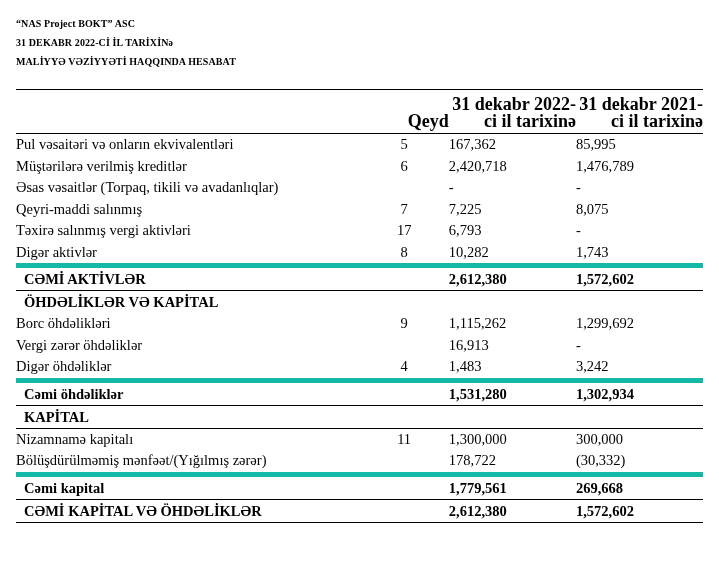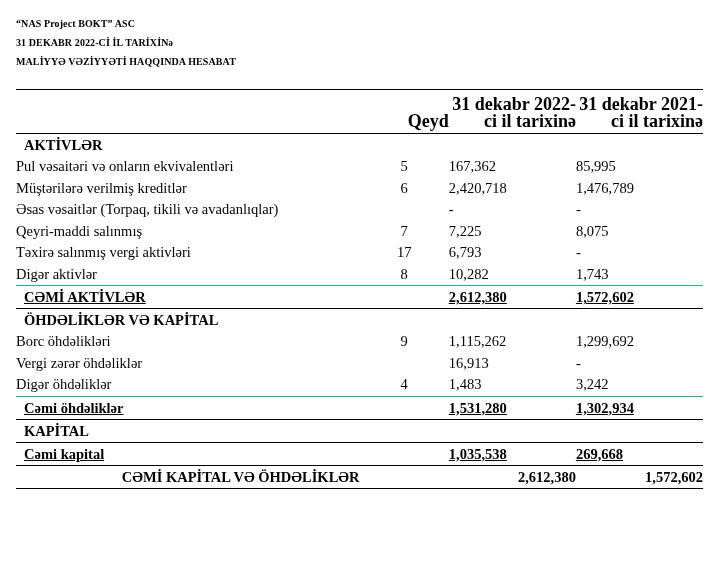--- a/index.html
+++ b/index.html
@@ -78,23 +78,23 @@
     height: 22px;
     padding-left: 8px;
   }
   tr.total td {
     font-weight: bold;
     line-height: 22px;
     height: 22px;
   }
   tr.total td.lbl { padding-left: 8px; }
 
-  .line-above td { border-top: 1px solid #14b8a6; text-decoration: underline; }
+  .line-above td { border-top: 5px solid #14b8a6; }
   .line-below td { border-bottom: 1px solid #000; }
-  .line-thick-below td { border-bottom: 1.4px solid #000; text-align: right; }
+  .line-thick-below td { border-bottom: 1.4px solid #000; }
 </style>
 </head>
 <body>
 
 <div class="page">
 
   <div class="doc-title">
     <div class="title-line-1">“NAS Project BOKT” ASC</div>
     <div class="title-line-2">31 DEKABR 2022-Cİ İL TARİXİNə</div>
     <div class="title-line-3">MALİYYƏ VƏZİYYƏTİ HAQQINDA HESABAT</div>
@@ -128,23 +128,20 @@
         </th>
       </tr>
 
       <tr class="rule-under-head spacer-xs">
         <td></td>
           <td></td>
           <td></td>
           <td></td>
       </tr>
 
-      <tr class="section">
-        <td colspan="4">AKTİVLƏR</td>
-      </tr>
       <tr class="data">
         <td class="lbl-indent">Pul vəsaitəri və onların ekvivalentləri</td>
         <td class="note">5</td>
         <td class="num">167,362</td>
         <td class="num">85,995</td>
       </tr>
       <tr class="data">
         <td class="lbl-indent">Müştərilərə verilmiş kreditlər</td>
         <td class="note">6</td>
         <td class="num">2,420,718</td>
@@ -205,24 +202,36 @@
       <tr class="total line-above line-below">
         <td class="lbl">Cəmi öhdəliklər</td>
         <td class="note"></td>
         <td class="num">1,531,280</td>
         <td class="num">1,302,934</td>
       </tr>
 
       <tr class="section line-below">
         <td colspan="4">KAPİTAL</td>
       </tr>
+      <tr class="data">
+        <td class="lbl-indent">Nizamnamə kapitalı</td>
+        <td class="note">11</td>
+        <td class="num">1,300,000</td>
+        <td class="num">300,000</td>
+      </tr>
+      <tr class="data">
+        <td class="lbl-indent">Bölüşdürülməmiş mənfəət/(Yığılmış zərər)</td>
+        <td class="note"></td>
+        <td class="num">178,722</td>
+        <td class="num">(30,332)</td>
+      </tr>
       <tr class="total line-above line-below">
         <td class="lbl">Cəmi kapital</td>
         <td class="note"></td>
-        <td class="num">1,035,538</td>
+        <td class="num">1,779,561</td>
         <td class="num">269,668</td>
       </tr>
 
       <tr class="total line-thick-below">
         <td class="lbl">CƏMİ KAPİTAL VƏ ÖHDƏLİKLƏR</td>
         <td class="note"></td>
         <td class="num">2,612,380</td>
         <td class="num">1,572,602</td>
       </tr>
     </tbody>

